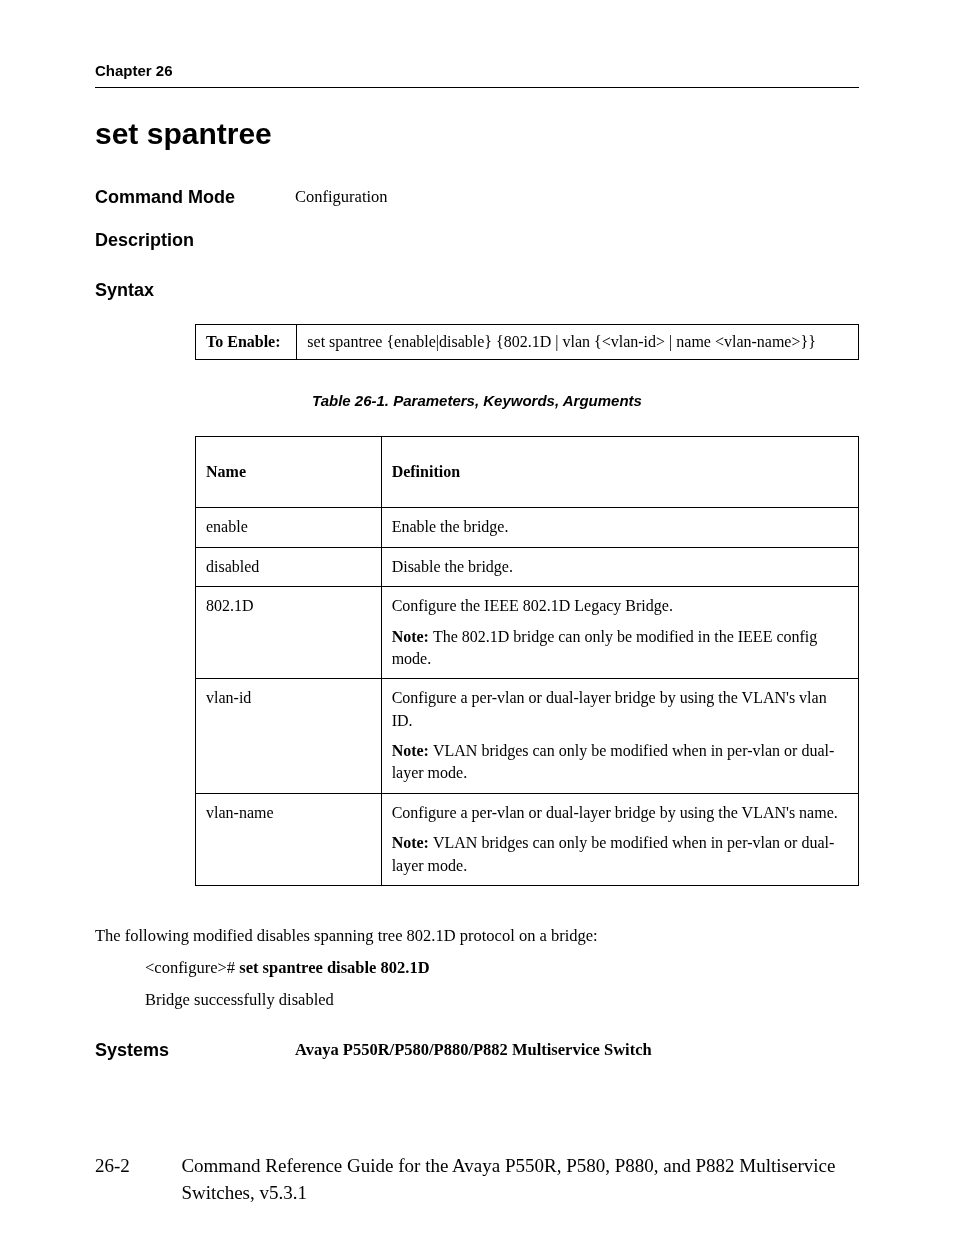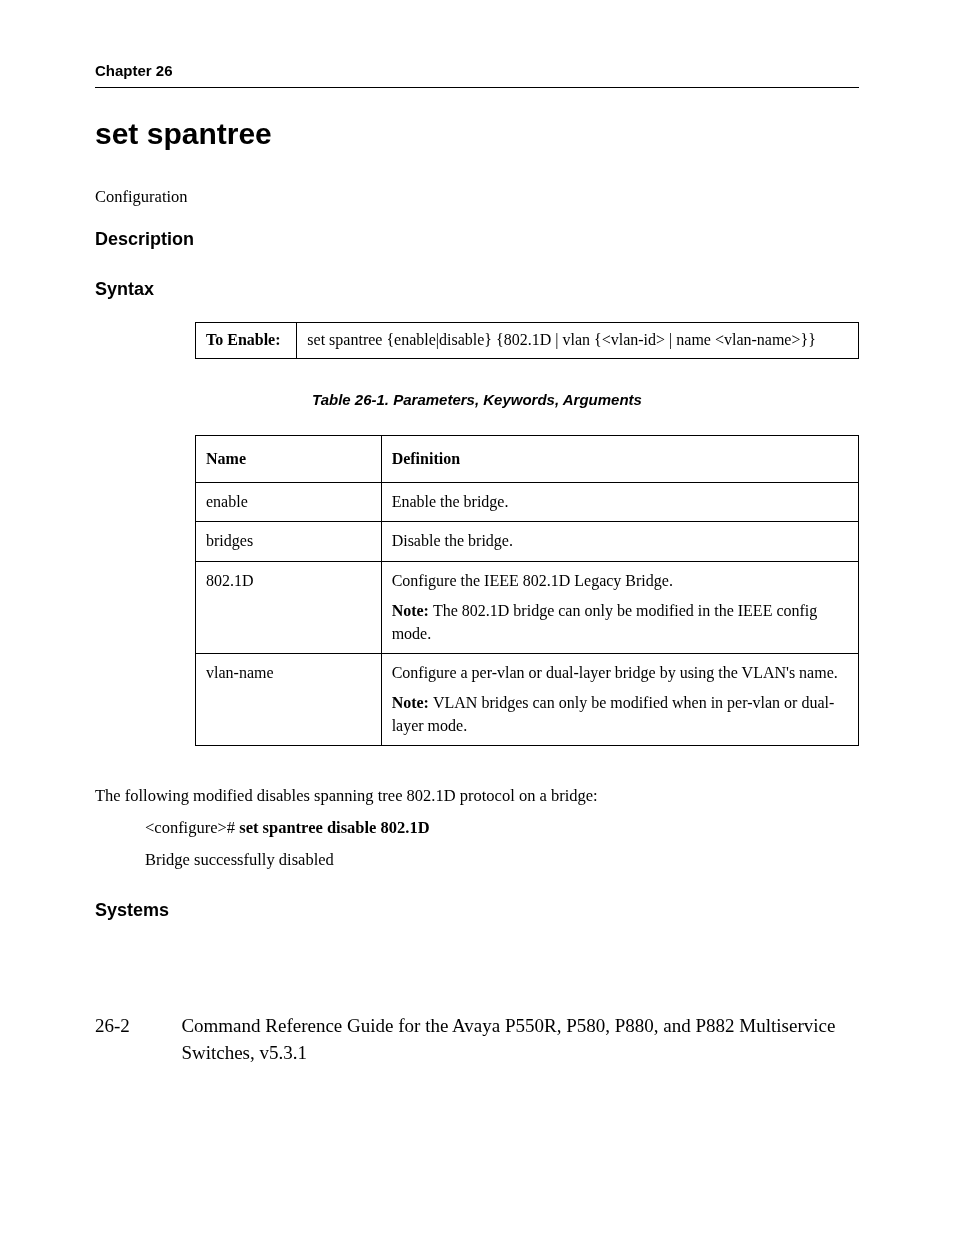--- a/index.html
+++ b/index.html
@@ -75,21 +75,21 @@
     font-size: 15px;
     margin: 30px 0 25px 0;
   }
   table.params-table {
     border-collapse: collapse;
     margin-left: 100px;
     width: calc(100% - 100px);
   }
   table.params-table th {
     border: 1.5px solid #000;
-    padding: 12px 10px;
+    padding: 24px 10px;
     text-align: left;
     font-weight: bold;
     font-family: Georgia, serif;
     font-size: 16px;
   }
   table.params-table td {
     border-left: 1.5px solid #000;
     border-right: 1.5px solid #000;
     border-bottom: 1px solid #000;
     padding: 8px 10px;
@@ -132,20 +132,21 @@
 </style>
 </head>
 <body>
 
 <div class="chapter-header">Chapter 26</div>
 <hr class="top-rule">
 
 <h1 class="command-title">set spantree</h1>
 
 <div class="row">
+  <div class="label">Command Mode</div>
   <div class="content">Configuration</div>
 </div>
 
 <div class="row">
   <div class="label">Description</div>
 </div>
 
 <div class="section-label">Syntax</div>
 
 <table class="syntax-table">
@@ -167,30 +168,37 @@
     </tr>
   </thead>
   <tbody id="params-body">
       <tr>
         <td class="name-col">enable</td>
         <td>
           <div>Enable the bridge.</div>
         </td>
       </tr>
       <tr>
-        <td class="name-col">bridges</td>
+        <td class="name-col">disabled</td>
         <td>
           <div>Disable the bridge.</div>
         </td>
       </tr>
       <tr>
         <td class="name-col">802.1D</td>
         <td>
           <div>Configure the IEEE 802.1D Legacy Bridge.</div>
           <div class="note-line"><span class="note-label">Note:   </span><span>The 802.1D bridge can only be modified in the IEEE config mode.</span></div>
+        </td>
+      </tr>
+      <tr>
+        <td class="name-col">vlan-id</td>
+        <td>
+          <div>Configure a per-vlan or dual-layer bridge by using the VLAN's vlan ID.</div>
+          <div class="note-line"><span class="note-label">Note:   </span><span>VLAN bridges can only be modified when in per-vlan or dual-layer mode.</span></div>
         </td>
       </tr>
       <tr>
         <td class="name-col">vlan-name</td>
         <td>
           <div>Configure a per-vlan or dual-layer bridge by using the VLAN's name.</div>
           <div class="note-line"><span class="note-label">Note:   </span><span>VLAN bridges can only be modified when in per-vlan or dual-layer mode.</span></div>
         </td>
       </tr>
     </tbody>
@@ -201,18 +209,19 @@
     <p>The following modified disables spanning tree 802.1D protocol on a bridge:</p>
     <p class="sample-indent">
       <span>&lt;configure&gt;# </span><span class="bold">set spantree disable 802.1D</span>
     </p>
     <p class="sample-indent">Bridge successfully disabled</p>
   </div>
 </div>
 
 <div class="row">
   <div class="label">Systems</div>
+  <div class="content bold" style="font-family: Georgia, serif;">Avaya P550R/P580/P880/P882 Multiservice Switch</div>
 </div>
 
 <div class="footer">
   <span class="page-num">26-2</span>
   <span>Command Reference Guide for the Avaya P550R, P580, P880, and P882 Multiservice Switches, v5.3.1</span>
 </div>
 
 </body></html>

